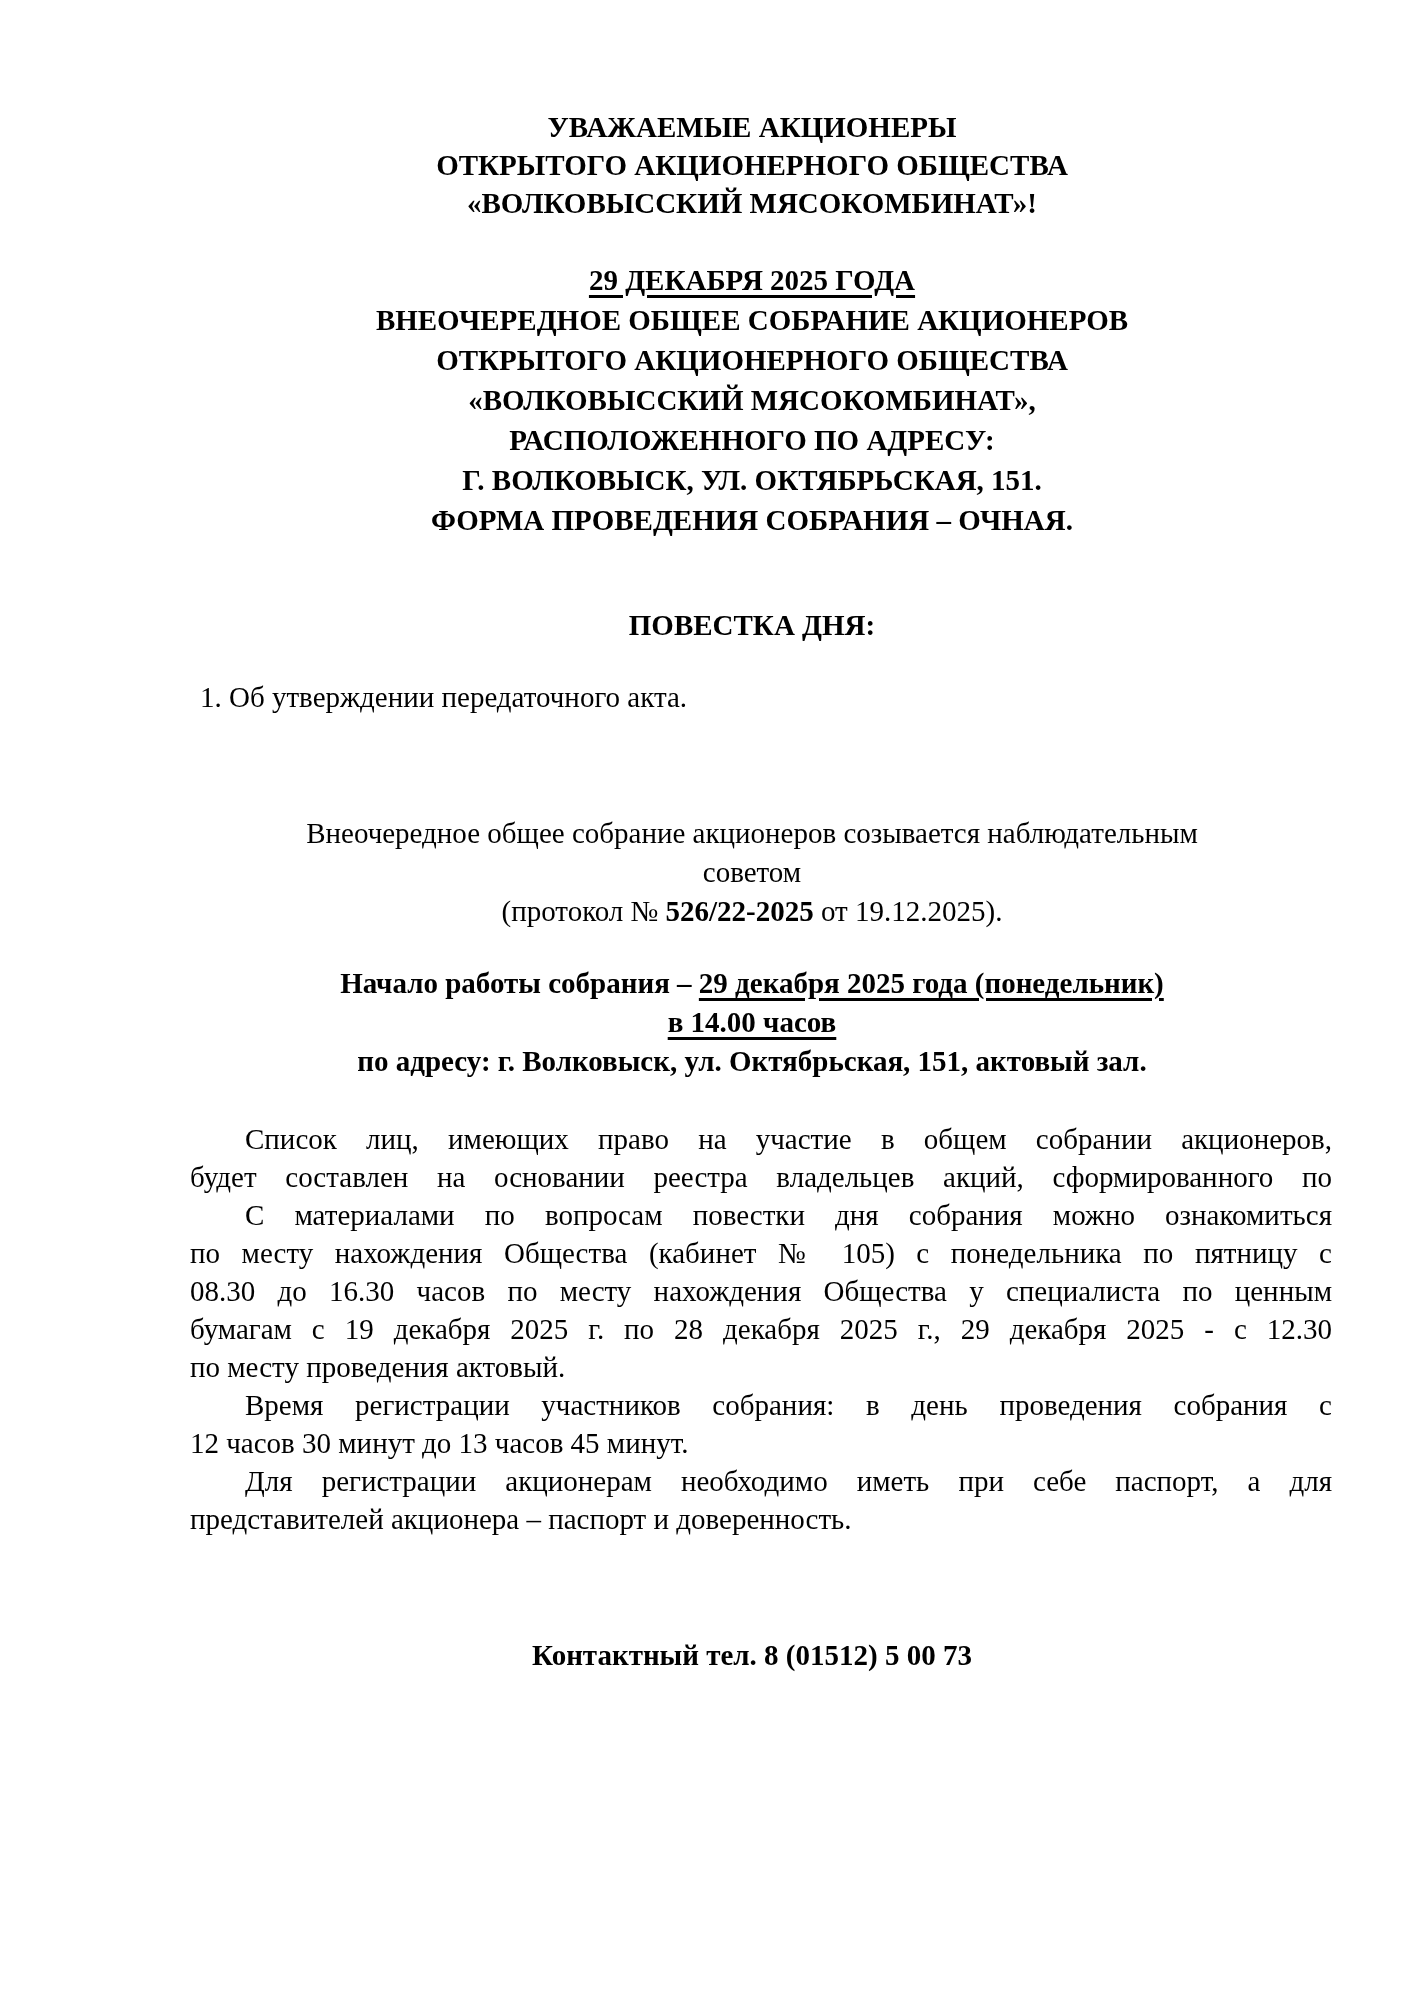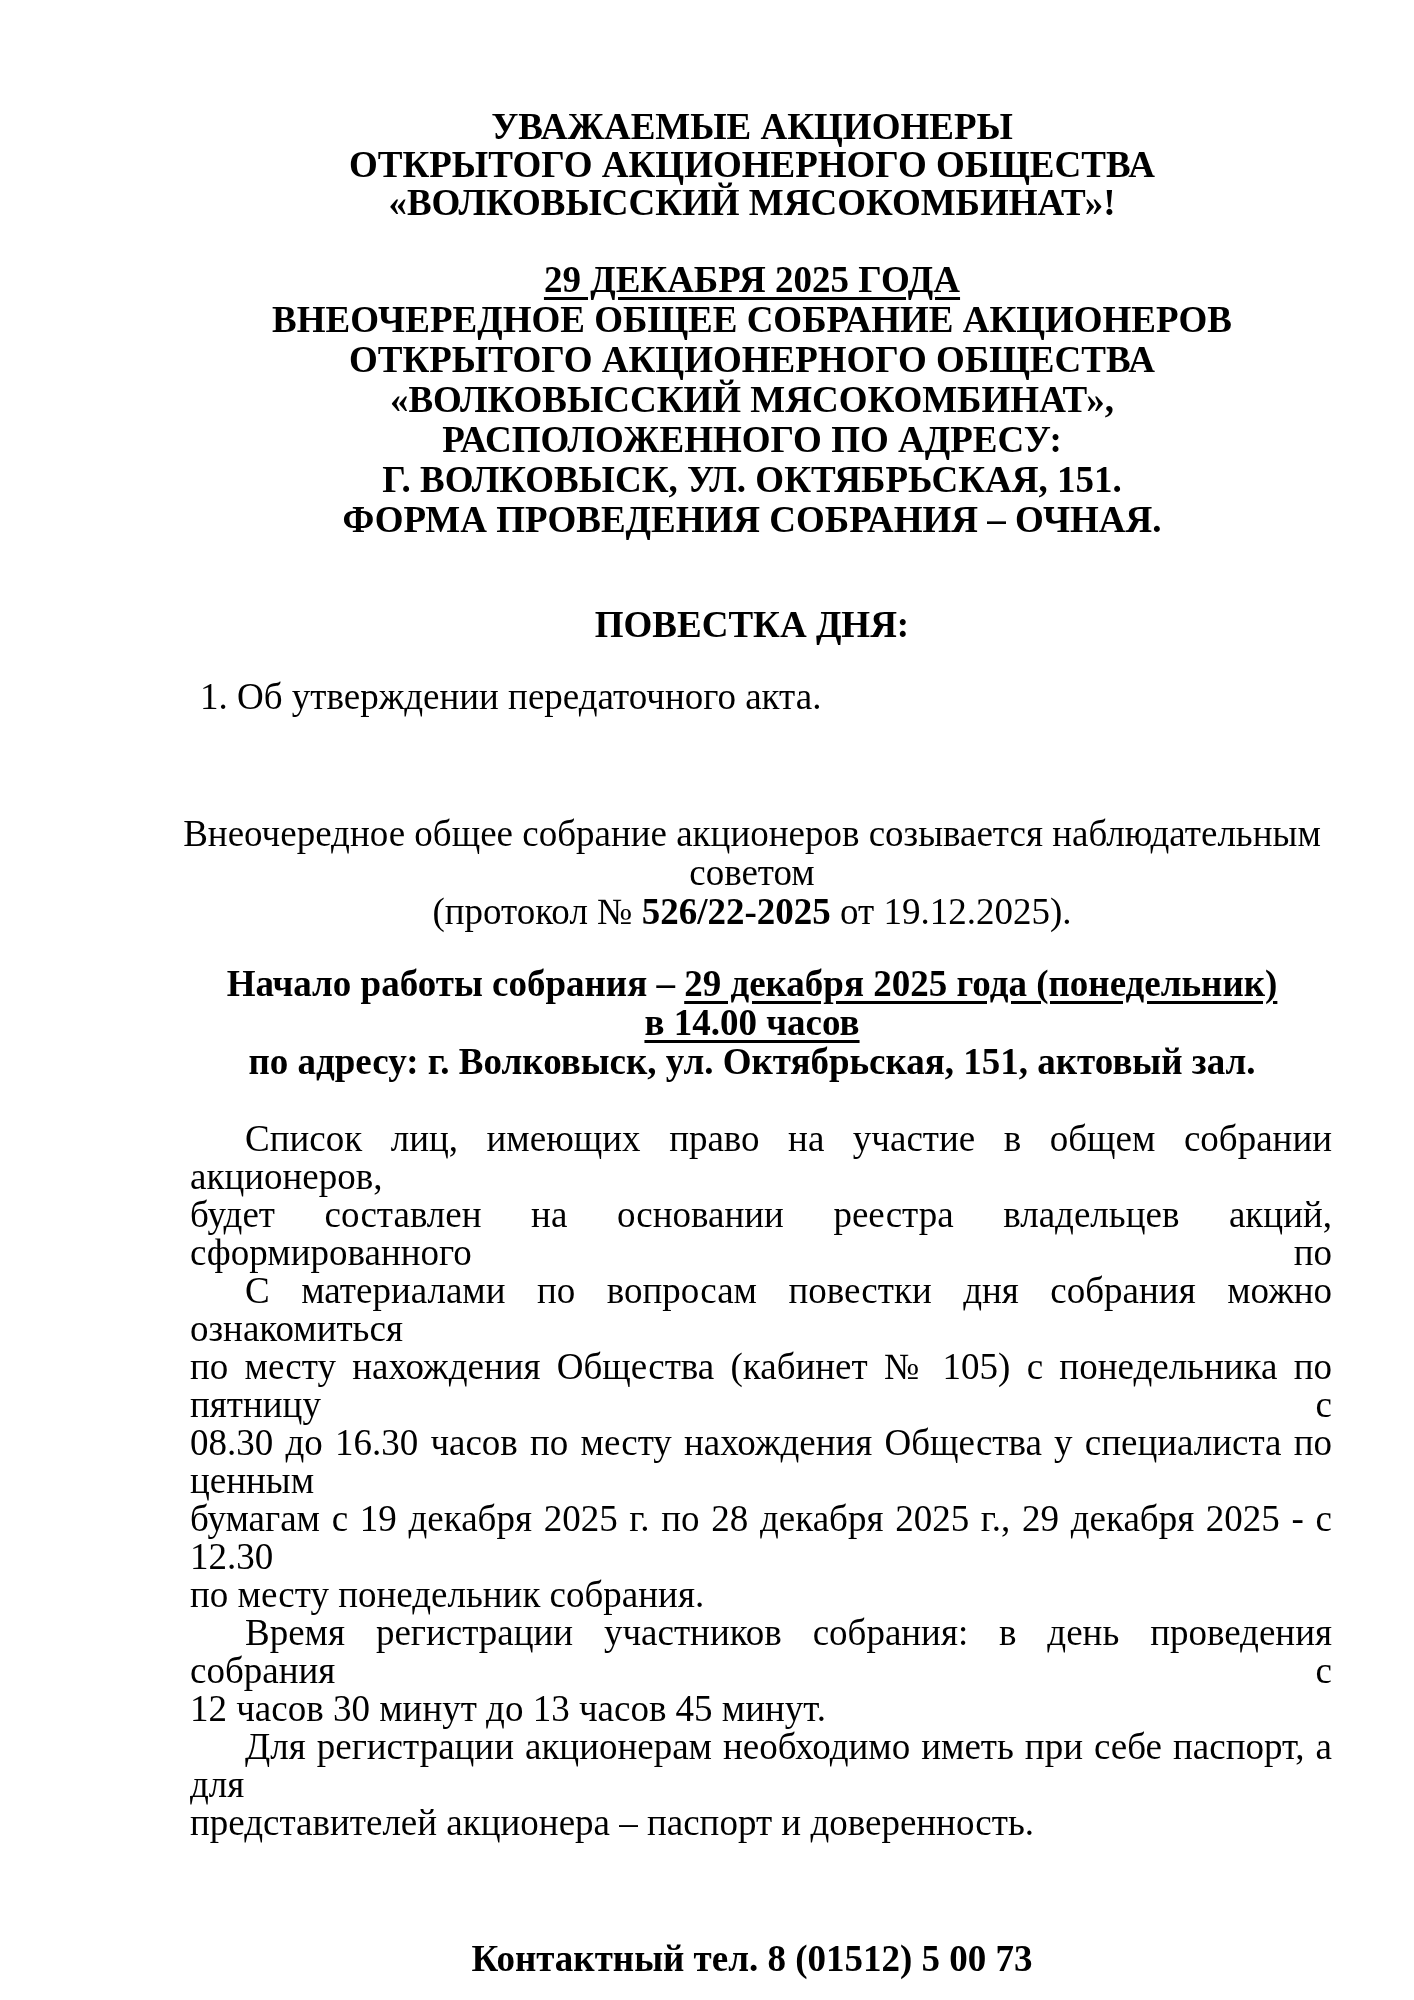--- a/index.html
+++ b/index.html
@@ -8,21 +8,21 @@
     background: #ffffff;
   }
   .page {
     position: relative;
     width: 1414px;
     height: 2000px;
     box-sizing: border-box;
     background: #ffffff;
     color: #000000;
     font-family: "Liberation Serif", "DejaVu Serif", serif;
-    font-size: 37px;
+    font-size: 29px;
     padding: 108px 82px 16px 172px;
     overflow: hidden;
   }
   .bold   { font-weight: bold; }
   .u {
     text-decoration: underline;
     text-decoration-thickness: 2.5px;
     text-underline-offset: 5px;
   }
   .title-block {
@@ -120,21 +120,21 @@
   <div class="body-text">
     <p>
       <span style="display:block" class="jl ind">Список лиц, имеющих право на участие в общем собрании акционеров,</span>
       <span style="display:block" class="jl">будет составлен на основании реестра владельцев акций, сформированного по</span>
     </p>
     <p>
       <span style="display:block" class="jl ind">С материалами по вопросам повестки дня собрания можно ознакомиться</span>
       <span style="display:block" class="jl">по месту нахождения Общества (кабинет № 105) с понедельника по пятницу с</span>
       <span style="display:block" class="jl">08.30 до 16.30 часов по месту нахождения Общества у специалиста по ценным</span>
       <span style="display:block" class="jl">бумагам с 19 декабря 2025 г. по 28 декабря 2025 г., 29 декабря 2025 - с 12.30</span>
-      <span style="display:block" class="jl-last">по месту понедельник собрания.</span>
+      <span style="display:block" class="jl-last">по месту проведения актовый.</span>
     </p>
     <p>
       <span style="display:block" class="jl ind">Время регистрации участников собрания: в день проведения собрания с</span>
       <span style="display:block" class="jl-last">12 часов 30 минут до 13 часов 45 минут.</span>
     </p>
     <p>
       <span style="display:block" class="jl ind">Для регистрации акционерам необходимо иметь при себе паспорт, а для</span>
       <span style="display:block" class="jl-last">представителей акционера – паспорт и доверенность.</span>
     </p>
   </div>

